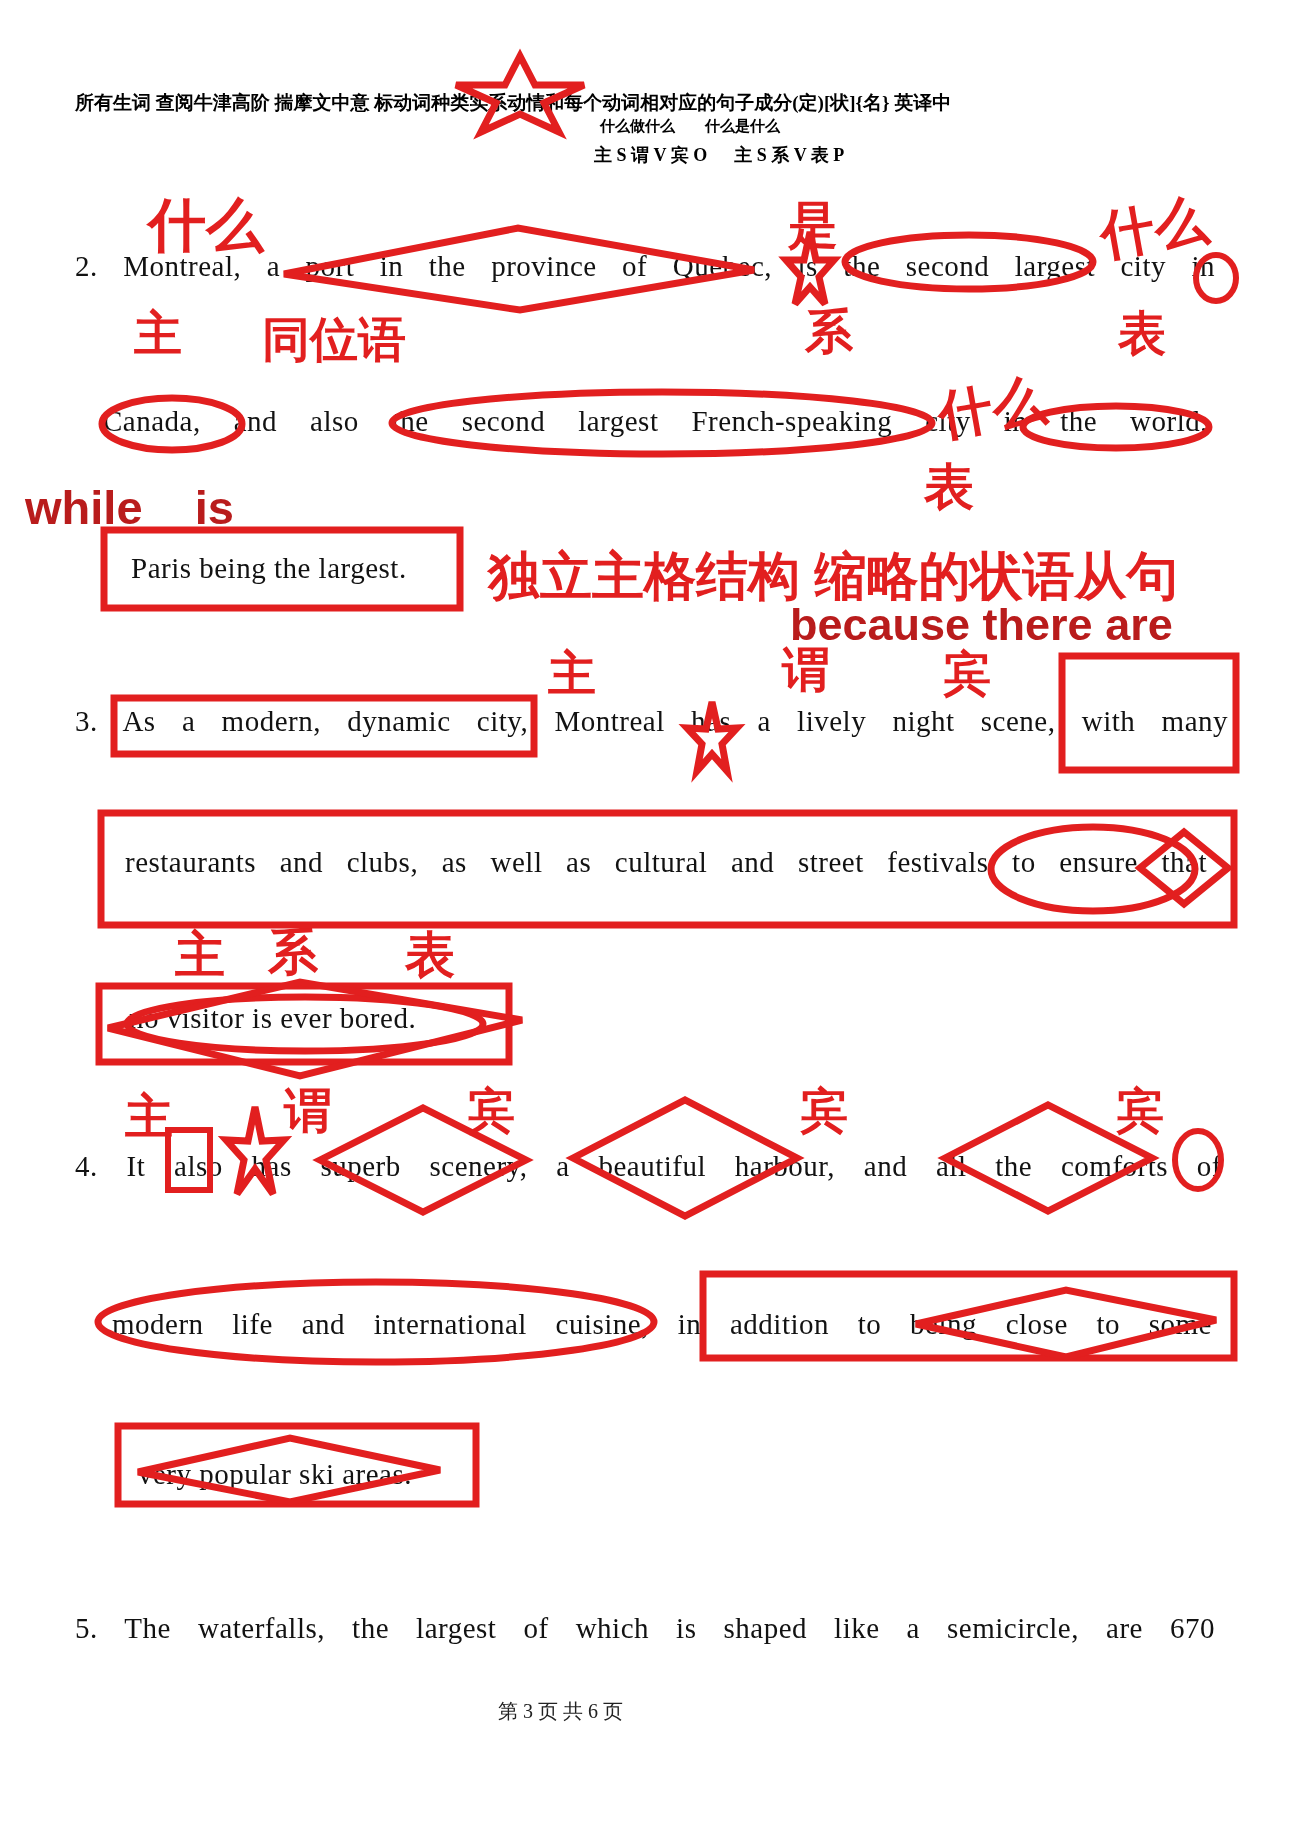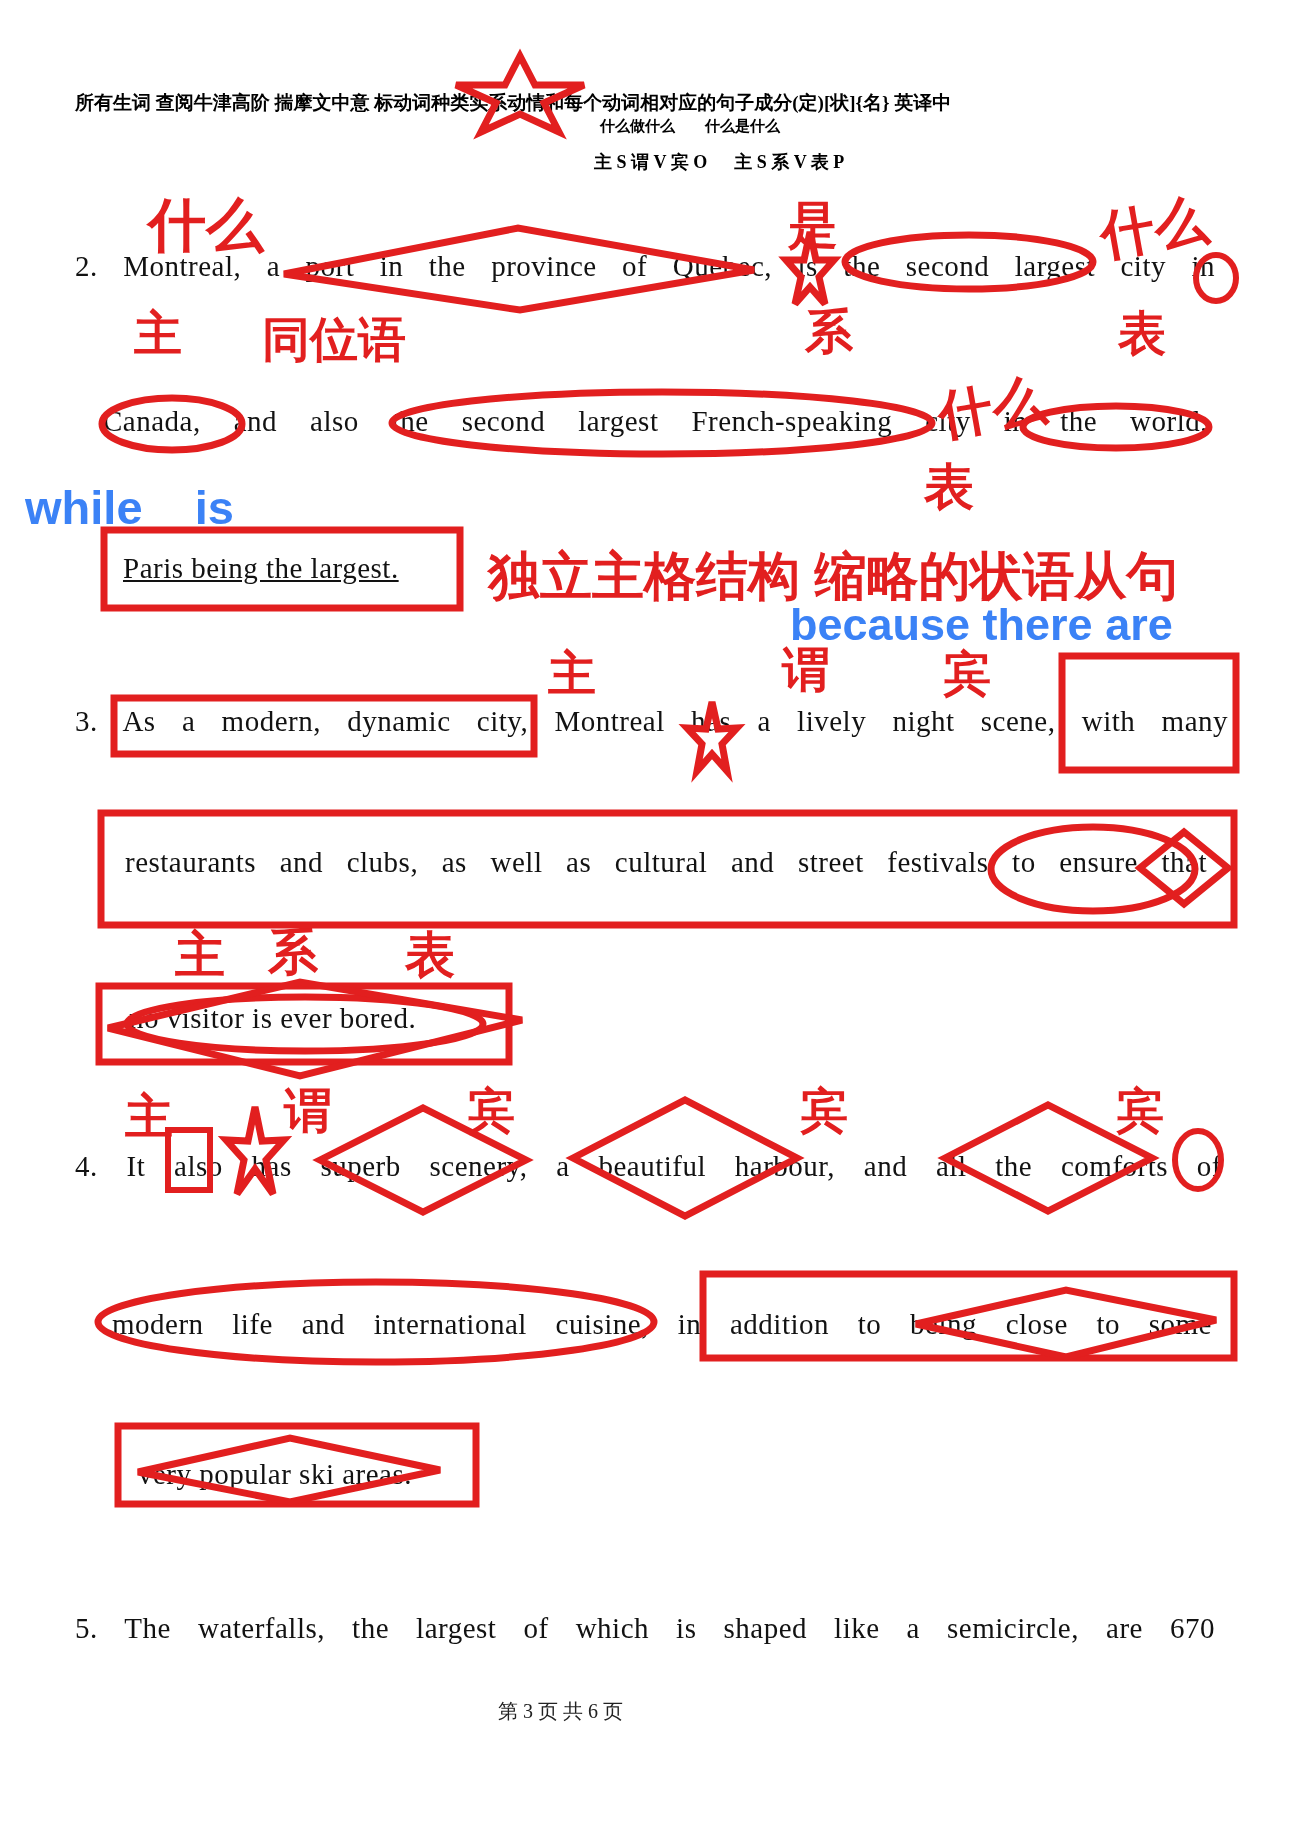--- a/index.html
+++ b/index.html
@@ -3,52 +3,52 @@
 <meta charset="utf-8">
 <style>
   html,body{margin:0;padding:0;background:#888;}
   .page{position:relative;width:1293px;height:1837px;background:#ffffff;margin:0 auto;overflow:hidden;
         font-family:"Liberation Serif","DejaVu Serif",serif;}
   .abs{position:absolute;white-space:pre;}
   .hdr{font-weight:bold;color:#000;font-family:"Liberation Serif","DejaVu Serif",serif;}
   .body-line{color:#121212;font-size:29px;letter-spacing:0.5px;}
   .just{text-align:justify;text-align-last:justify;white-space:normal;}
   .red-cjk{color:#e21f1f;font-weight:bold;font-family:"Liberation Sans","DejaVu Sans",sans-serif;line-height:1;}
-  .red-latin{color:#3b82f6;font-weight:bold;font-family:"Liberation Sans","DejaVu Sans",sans-serif;line-height:1;}
+  .red-latin{color:#b91c1c;font-weight:bold;font-family:"Liberation Sans","DejaVu Sans",sans-serif;line-height:1;}
   .footer{color:#222;font-size:20px;}
   svg.overlay{position:absolute;left:0;top:0;pointer-events:none;}
   .shape{fill:none;stroke:#e21f1f;stroke-width:7;stroke-linejoin:miter;}
   .shape-thin{fill:none;stroke:#e21f1f;stroke-width:6;}
 </style>
 </head>
 <body>
 
 <div class="page">
 
   <div class="abs hdr" style="left:75px;top:90px;font-size:19px;">所有生词 查阅牛津高阶 揣摩文中意 标动词种类实系动情和每个动词相对应的句子成分(定)[状]{名} 英译中</div>
   <div class="abs hdr" style="left:600px;top:117px;font-size:15px;">什么做什么        什么是什么</div>
-  <div class="abs hdr" style="left:594px;top:150px;font-size:18px;">主 S 谓 V 宾 O      主 S 系 V 表 P</div>
+  <div class="abs hdr" style="left:594px;top:143px;font-size:18px;">主 S 谓 V 宾 O      主 S 系 V 表 P</div>
 
   <div class="abs red-cjk" style="left:148px;top:196px;font-size:58px;">什么</div>
   <div class="abs red-cjk" style="left:788px;top:200px;font-size:50px;">是</div>
   <div class="abs red-cjk" style="left:1100px;top:200px;font-size:54px;transform:rotate(-10deg);">什么</div>
 
   <div class="abs body-line just" style="left:75px;top:250px;width:1140px;">2. Montreal, a port in the province of Quebec, is the second largest city in</div>
 
   <div class="abs red-cjk" style="left:134px;top:310px;font-size:48px;">主</div>
   <div class="abs red-cjk" style="left:262px;top:316px;font-size:48px;text-align:center;">同位语</div>
   <div class="abs red-cjk" style="left:805px;top:308px;font-size:48px;">系</div>
   <div class="abs red-cjk" style="left:1118px;top:310px;font-size:48px;">表</div>
 
   <div class="abs body-line just" style="left:103px;top:405px;width:1105px;">Canada, and also the second largest French-speaking city in the world,</div>
   <div class="abs red-cjk" style="left:938px;top:380px;font-size:54px;transform:rotate(-10deg);">什么</div>
   <div class="abs red-cjk" style="left:924px;top:462px;font-size:50px;">表</div>
   <div class="abs red-latin" style="left:25px;top:484px;font-size:47px;">while    is</div>
 
-  <div class="abs body-line" style="left:123px;top:552px;text-decoration:underline;">Paris being the largest.</div>
+  <div class="abs body-line" style="left:131px;top:552px;">Paris being the largest.</div>
   <div class="abs red-latin" style="left:790px;top:602px;font-size:45px;">because there are</div>
   <div class="abs red-cjk" style="left:488px;top:550px;font-size:52px;">独立主格结构 缩略的状语从句</div>
 
   <div class="abs red-cjk" style="left:548px;top:650px;font-size:48px;">主</div>
   <div class="abs red-cjk" style="left:782px;top:646px;font-size:48px;">谓</div>
   <div class="abs red-cjk" style="left:943px;top:650px;font-size:48px;">宾</div>
 
   <div class="abs body-line just" style="left:75px;top:705px;width:1153px;">3. As a modern, dynamic city, Montreal has a lively night scene, with many</div>
   <div class="abs body-line just" style="left:125px;top:846px;width:1082px;">restaurants and clubs, as well as cultural and street festivals to ensure that</div>
 

